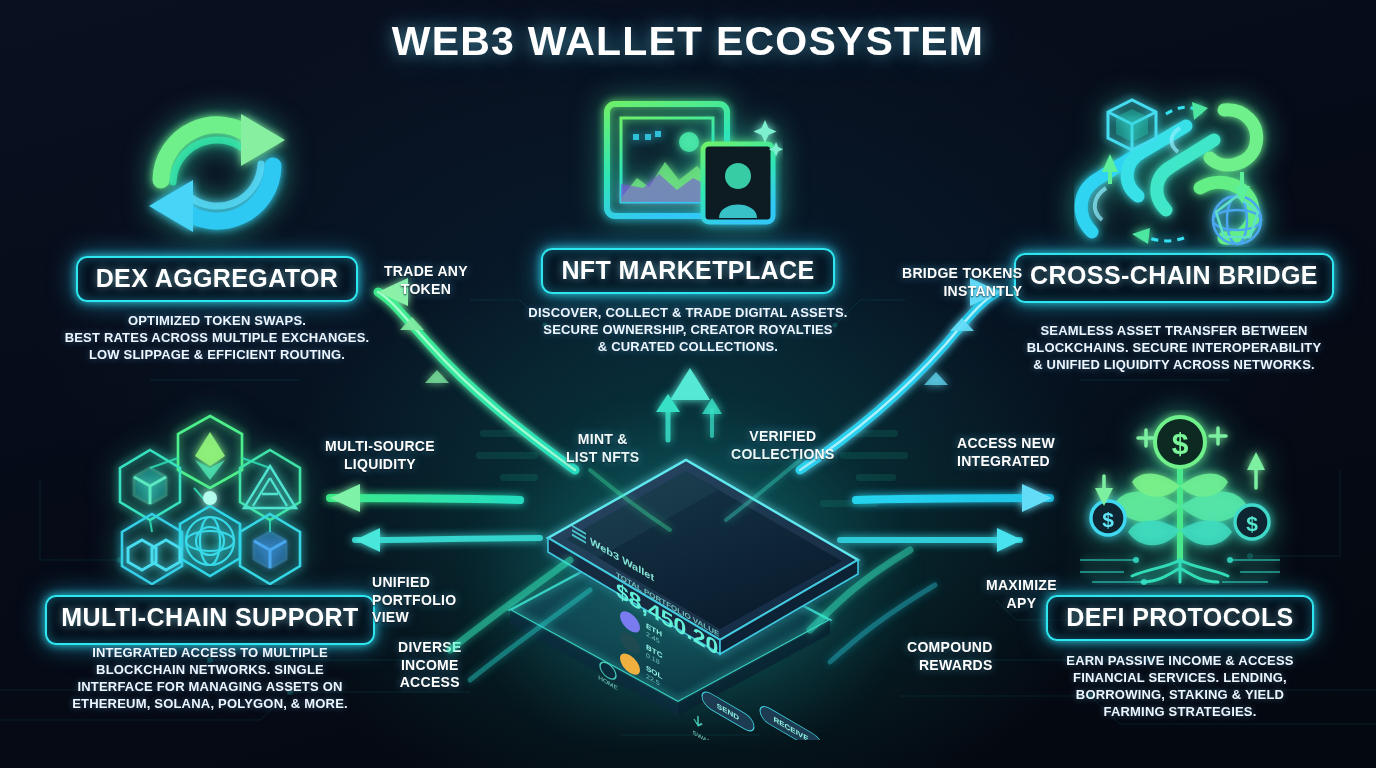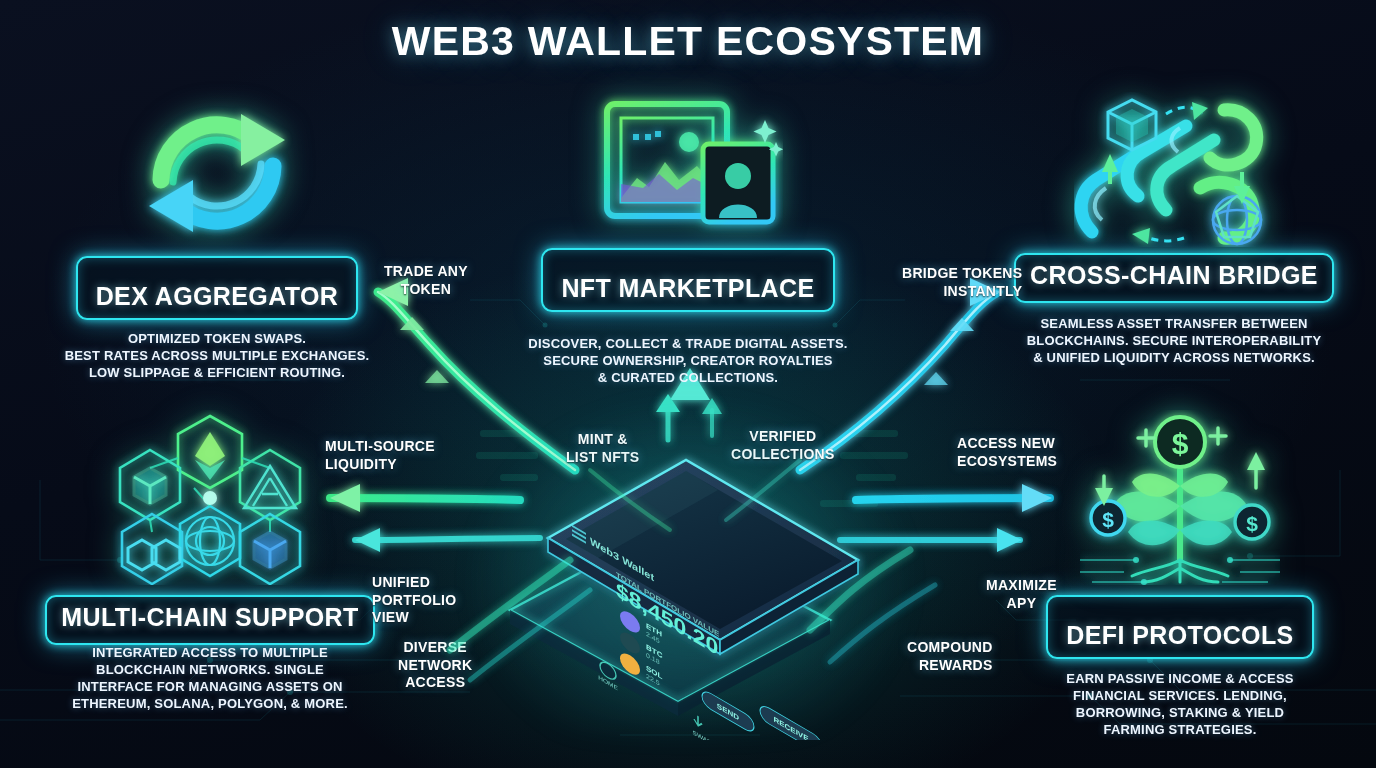--- a/index.html
+++ b/index.html
@@ -24,21 +24,21 @@
     font-size:41px;font-weight:bold;letter-spacing:1.2px;
     color:#ffffff;
     text-shadow:0 0 16px rgba(120,230,255,.45),0 0 34px rgba(60,180,220,.30);
   }
 
   
   .pill{
     display:inline-block;
     border:2.5px solid #2ee6f0;
     border-radius:11px;
-    padding:24px 18px 7px;
+    padding:6px 18px 7px;
     font-size:25px;font-weight:bold;letter-spacing:.4px;
     color:#fff;
     background:rgba(5,22,34,.55);
     box-shadow:0 0 10px rgba(45,225,245,.85),0 0 26px rgba(45,200,240,.55),inset 0 0 11px rgba(45,215,245,.35);
     text-shadow:0 0 9px rgba(160,240,255,.55);
     white-space:nowrap;
   }
   .pill.wide{padding:6px 14px 11px;}
 
   .desc{
@@ -223,21 +223,21 @@
           <circle cx="145" cy="84" r="13" fill="#3ee0b4" opacity=".9"></circle>
           <path d="M126 126 C126 108 164 108 164 126 Z" fill="#3ed4d8" opacity=".9"></path>
           <g fill="#7ef0d0">
             <path d="M172 28 l3.5 8 8 3.5 -8 3.5 -3.5 8 -3.5 -8 -8 -3.5 8 -3.5 z"></path>
             <path d="M183 50 l2.2 5 5 2.2 -5 2.2 -2.2 5 -2.2 -5 -5 -2.2 5 -2.2 z"></path>
           </g>
         </g>
       </svg>
     </div>
     <div style="margin-top:2px"><span class="pill">NFT MARKETPLACE</span></div>
-    <div class="desc" style="margin-top:24px;width:356px;white-space:pre-line">DISCOVER, COLLECT &amp; TRADE DIGITAL ASSETS.
+    <div class="desc" style="margin-top:11px;width:356px;white-space:pre-line">DISCOVER, COLLECT &amp; TRADE DIGITAL ASSETS.
 SECURE OWNERSHIP, CREATOR ROYALTIES
 &amp; CURATED COLLECTIONS.</div>
   </div>
 
   <div class="abs node" style="left:1004px;top:92px;width:340px;">
     <div class="icon-wrap">
       <svg width="200" height="155" viewBox="0 0 200 155">
         <g filter="url(#fglow)" fill="none">
           <path d="M18 140 C2 124 4 100 22 88 L70 58" stroke="#2fd4f2" stroke-width="13" stroke-linecap="round"></path>
           <path d="M64 104 C48 92 50 70 68 60 L112 34" stroke="#37e0e8" stroke-width="13" stroke-linecap="round"></path>
@@ -271,21 +271,21 @@
           <g stroke="#5df09a" stroke-width="4">
             <path d="M36 92 V72"></path>
               <path d="M168 80 V100"></path>
           </g>
           <polygon points="36,62 44,80 28,80" fill="#5df09a"></polygon>
           <polygon points="168,112 176,94 160,94" fill="#5df09a"></polygon>
         </g>
       </svg>
     </div>
     <div style="margin-top:2px"><span class="pill wide">CROSS-CHAIN BRIDGE</span></div>
-    <div class="desc" style="margin-top:13px;width:340px;white-space:pre-line">SEAMLESS ASSET TRANSFER BETWEEN
+    <div class="desc" style="margin-top:20px;width:340px;white-space:pre-line">SEAMLESS ASSET TRANSFER BETWEEN
 BLOCKCHAINS. SECURE INTEROPERABILITY
 &amp; UNIFIED LIQUIDITY ACROSS NETWORKS.</div>
   </div>
 
   <div class="abs node" style="left:35px;top:410px;width:350px;">
     <div class="icon-wrap">
       <svg width="200" height="175" viewBox="0 0 200 175">
         <g filter="url(#fglow)" fill="none" stroke-width="2.6">
           <polygon points="100,6 132,24 132,60 100,78 68,60 68,24" stroke="#4ef08c"></polygon>
           <polygon points="40,40 70,58 70,92 40,110 10,92 10,58" stroke="#38e2c0"></polygon>
@@ -387,35 +387,35 @@
     </div>
     <div style="margin-top:6px"><span class="pill">DEFI PROTOCOLS</span></div>
     <div class="desc" style="margin-top:12px;width:340px;white-space:pre-line">EARN PASSIVE INCOME &amp; ACCESS
 FINANCIAL SERVICES. LENDING,
 BORROWING, STAKING &amp; YIELD
 FARMING STRATEGIES.</div>
   </div>
 
   <div class="abs flow" style="left:384px;top:220px;text-align:center;">TRADE ANY
 TOKEN</div>
-  <div class="abs flow" style="left:325px;top:395px;text-align:left;">MULTI-SOURCE
+  <div class="abs flow" style="left:325px;top:395px;text-align:center;">MULTI-SOURCE
 LIQUIDITY</div>
   <div class="abs flow" style="left:566px;top:388px;text-align:center;">MINT &amp;
 LIST NFTS</div>
   <div class="abs flow" style="left:731px;top:385px;text-align:center;">VERIFIED
 COLLECTIONS</div>
   <div class="abs flow" style="left:902px;top:222px;text-align:right;">BRIDGE TOKENS
 INSTANTLY</div>
   <div class="abs flow" style="left:957px;top:392px;text-align:left;">ACCESS NEW
-ECOSYSTEMS</div>
+INTEGRATED</div>
   <div class="abs flow" style="left:372px;top:531px;text-align:left;">UNIFIED
 PORTFOLIO
 VIEW</div>
   <div class="abs flow" style="left:398px;top:596px;text-align:center;">DIVERSE
-NETWORK
+INCOME
 ACCESS</div>
   <div class="abs flow" style="left:986px;top:534px;text-align:center;">MAXIMIZE
 APY</div>
   <div class="abs flow" style="left:907px;top:596px;text-align:right;">COMPOUND
 REWARDS</div>
 
   <div class="abs phone-glow"></div>
 
   <svg class="abs" style="left:470px;top:420px" width="450" height="320">
     <defs>

